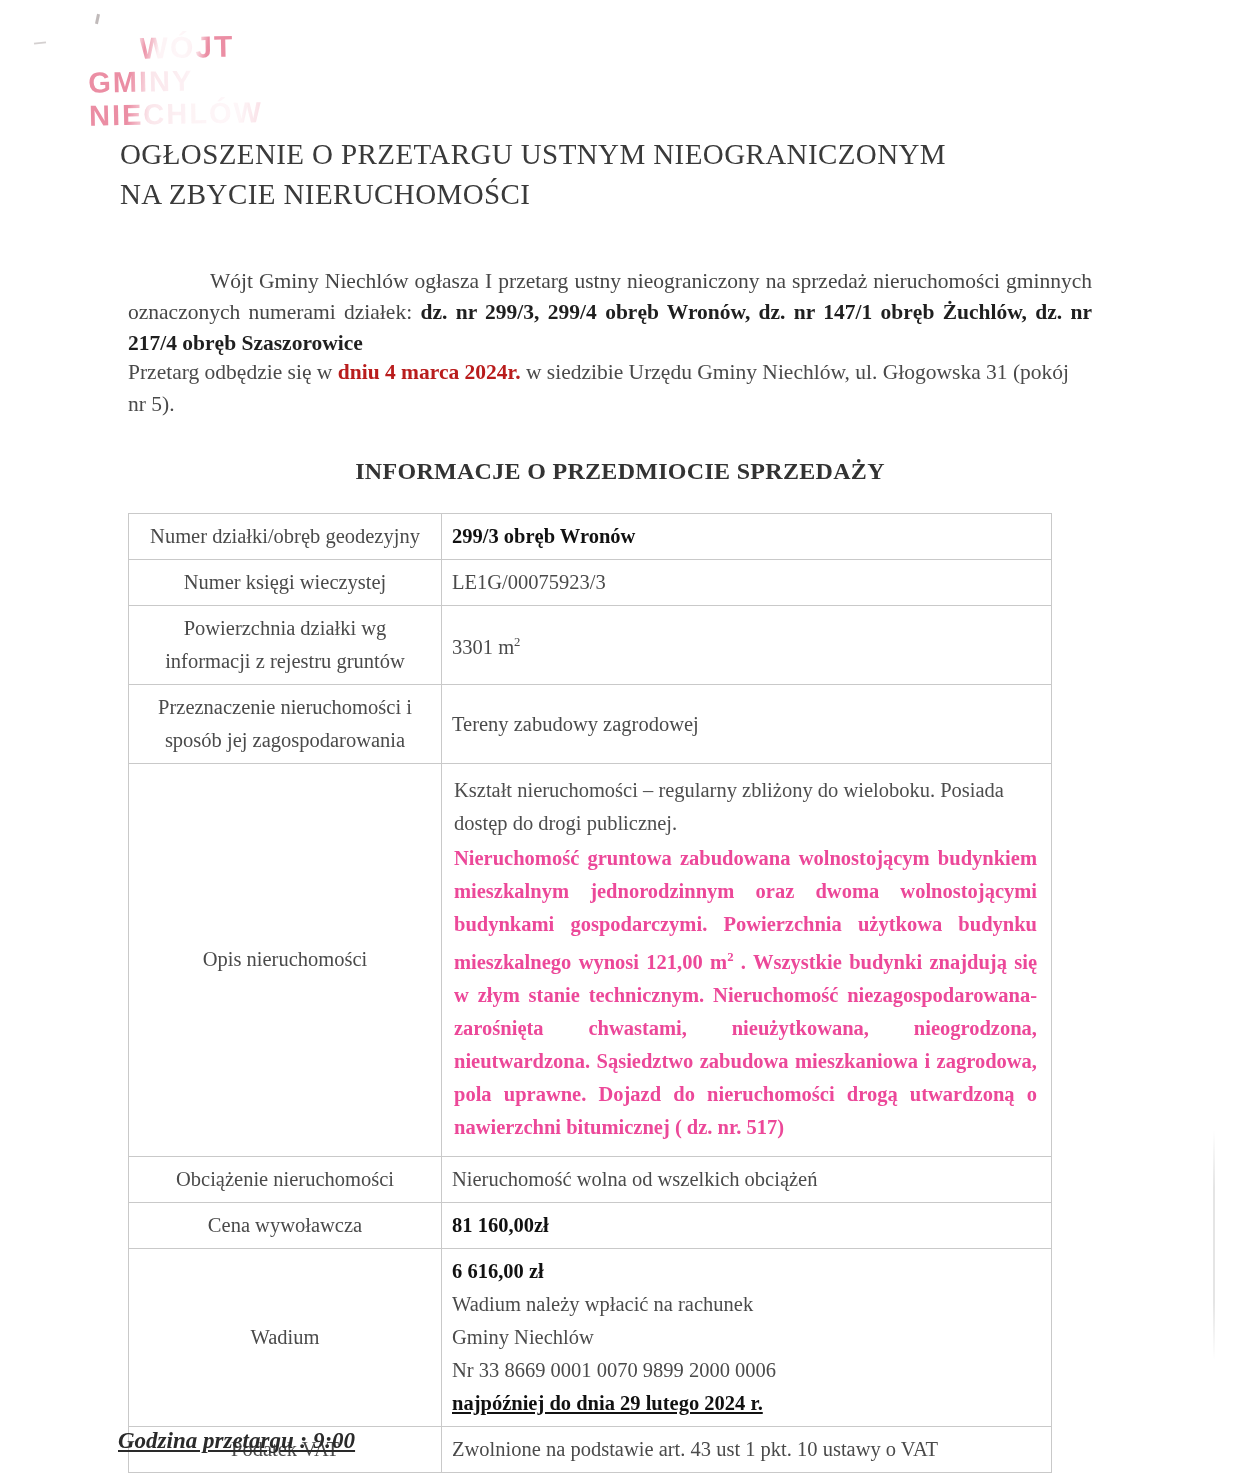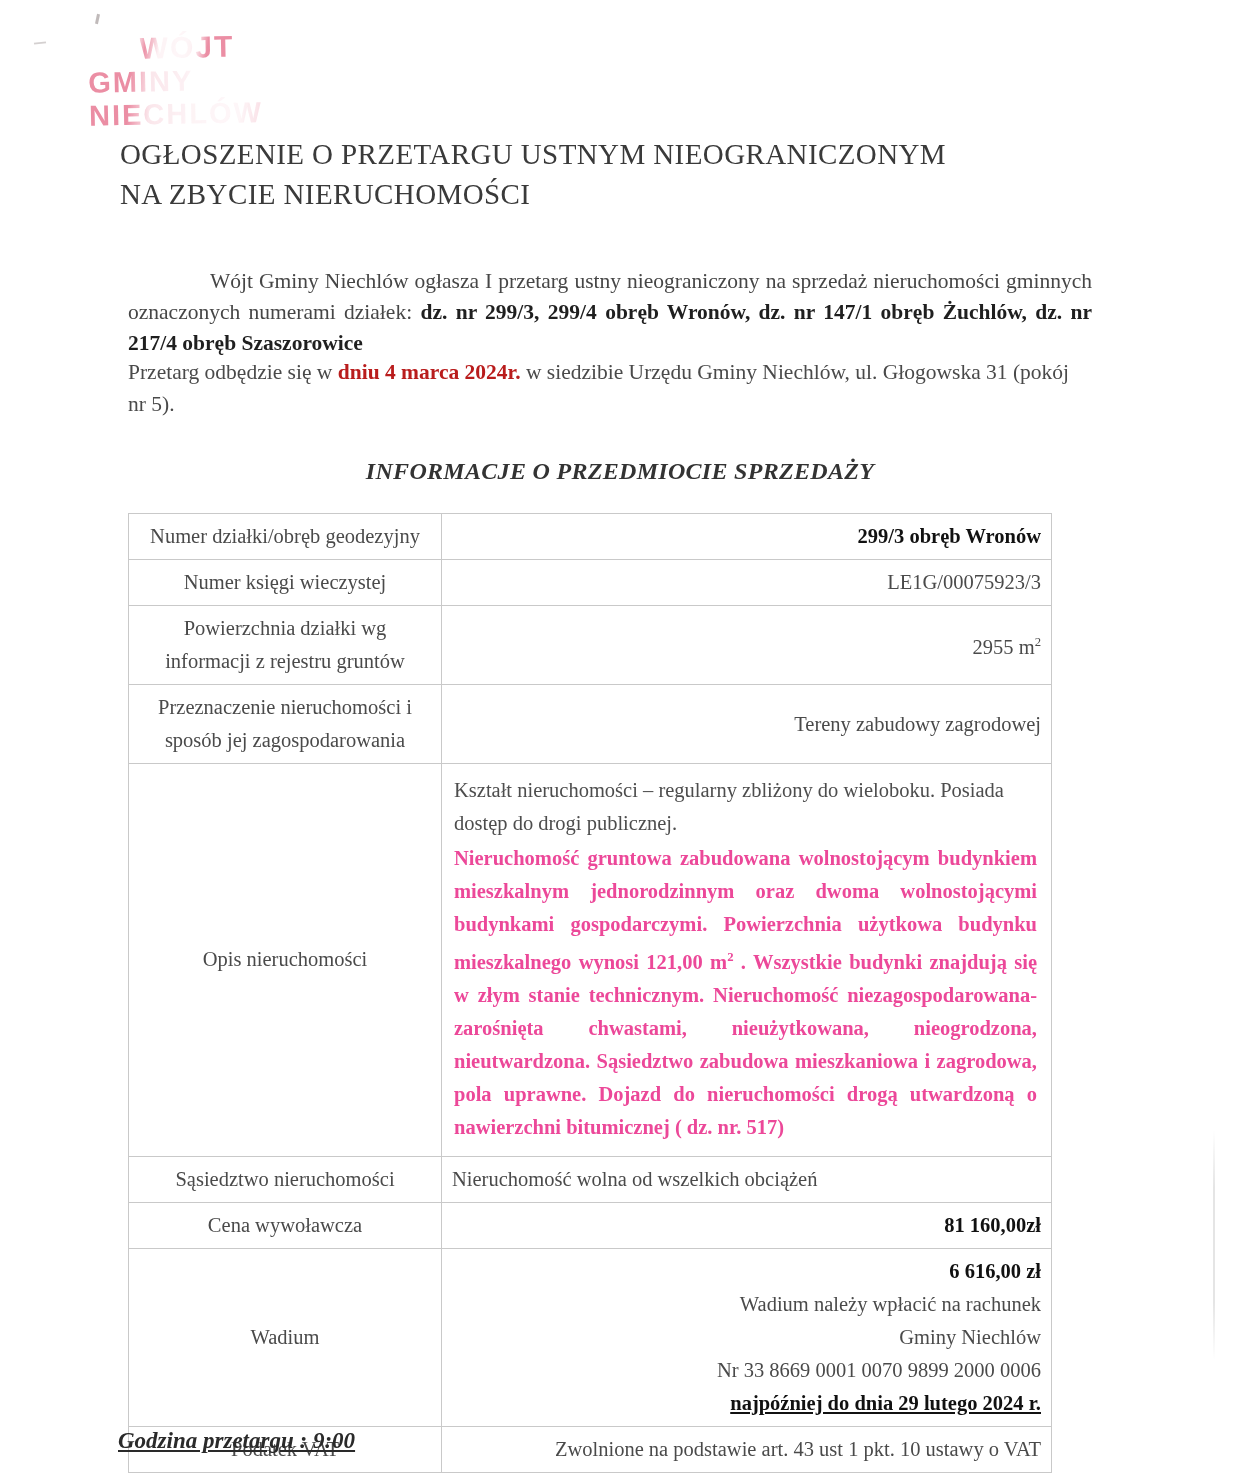--- a/index.html
+++ b/index.html
@@ -110,21 +110,20 @@
     color: #4a4a4a;
   }
   .meeting b { color: #b91c1c; }
 
   .section-title {
     position: absolute;
     left: 120px;
     top: 458px;
     width: 1000px;
     text-align: center;
-    font-style: italic;
     font-weight: bold;
     font-size: 24px;
     letter-spacing: 0.3px;
     color: #333333;
   }
 
   
   table.info-table {
     position: absolute;
     left: 128px;
@@ -140,21 +139,21 @@
     font-size: 20.5px;
     color: #4a4a4a;
   }
   td.lbl {
     width: 292px;
     text-align: center;
     line-height: 33px;
     color: #555555;
   }
   td.val {
-    text-align: right;
+    text-align: left;
     line-height: 33px;
   }
   td.val.bold { font-weight: bold; color: #111111; }
   td.val.left { text-align: left; }
 
   .desc-cell {
     text-align: justify;
     line-height: 34px;
     padding: 10px 14px 12px 12px !important;
   }
@@ -214,35 +213,35 @@
     <tr>
       <td class="lbl">Numer działki/obręb geodezyjny</td>
       <td class="val bold">299/3 obręb Wronów</td>
     </tr>
     <tr>
       <td class="lbl">Numer księgi wieczystej</td>
       <td class="val">LE1G/00075923/3</td>
     </tr>
     <tr>
       <td class="lbl">Powierzchnia działki wg informacji z rejestru gruntów</td>
-      <td class="val"><span>2955 m</span><sup>2</sup></td>
+      <td class="val"><span>3301 m</span><sup>2</sup></td>
     </tr>
     <tr>
       <td class="lbl">Przeznaczenie nieruchomości i sposób jej zagospodarowania</td>
       <td class="val">Tereny zabudowy zagrodowej</td>
     </tr>
     <tr>
       <td class="lbl">Opis nieruchomości</td>
       <td class="val left desc-cell">
         <span class="p1">Kształt nieruchomości – regularny zbliżony do wieloboku. Posiada dostęp do drogi publicznej.</span>
         <span class="p2"><span>Nieruchomość gruntowa zabudowana wolnostojącym budynkiem mieszkalnym jednorodzinnym oraz dwoma wolnostojącymi budynkami gospodarczymi. Powierzchnia użytkowa budynku mieszkalnego wynosi 121,00 m</span><sup>2</sup><span> . Wszystkie budynki znajdują się w złym stanie technicznym. Nieruchomość niezagospodarowana- zarośnięta chwastami, nieużytkowana, nieogrodzona, nieutwardzona. Sąsiedztwo zabudowa mieszkaniowa i zagrodowa, pola uprawne. Dojazd do nieruchomości drogą utwardzoną o nawierzchni bitumicznej ( dz. nr. 517)</span></span>
       </td>
     </tr>
     <tr>
-      <td class="lbl">Sąsiedztwo nieruchomości</td>
+      <td class="lbl">Obciążenie nieruchomości</td>
       <td class="val left">Nieruchomość wolna od wszelkich obciążeń</td>
     </tr>
     <tr>
       <td class="lbl">Cena wywoławcza</td>
       <td class="val bold">81 160,00zł</td>
     </tr>
     <tr>
       <td class="lbl">Wadium</td>
       <td class="val wadium-cell">
         <div class="w-amount">6 616,00 zł</div>

